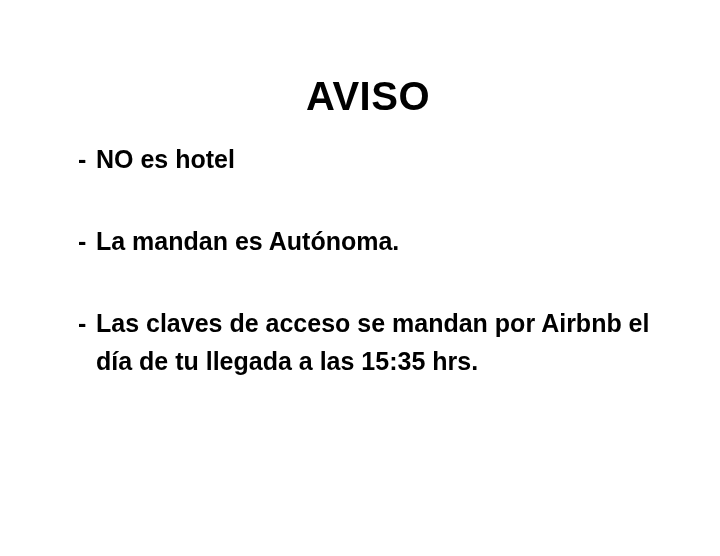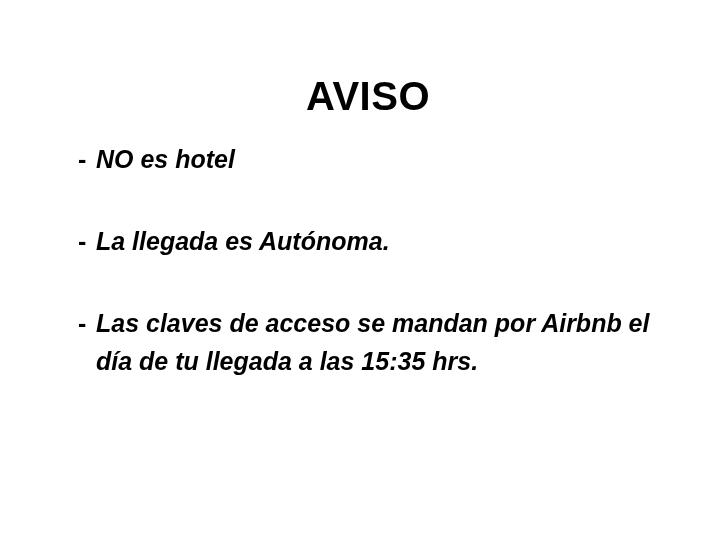--- a/index.html
+++ b/index.html
@@ -52,40 +52,39 @@
   .dash {
     flex: 0 0 auto;
     width: 18px;
     font-size: 25px;
     font-weight: bold;
     line-height: 1.52;
   }
   .bullet-text {
     flex: 1 1 auto;
     white-space: pre-wrap;
-    font-style: italic;
   }
 </style>
 </head>
 <body>
 
 <div class="slide">
 
   <div class="title">AVISO</div>
 
   <div class="body-block">
 
     <div class="bullet">
       <span class="dash">-</span>
       <span class="bullet-text">NO es hotel</span>
     </div>
 
     <div class="bullet">
       <span class="dash">-</span>
-      <span class="bullet-text">La llegada es Autónoma.</span>
+      <span class="bullet-text">La mandan es Autónoma.</span>
     </div>
 
     <div class="bullet">
       <span class="dash">-</span>
       <span class="bullet-text">Las claves de acceso se mandan por Airbnb el día de tu llegada a las 15:35 hrs.</span>
     </div>
 
   </div>
 </div>
 

